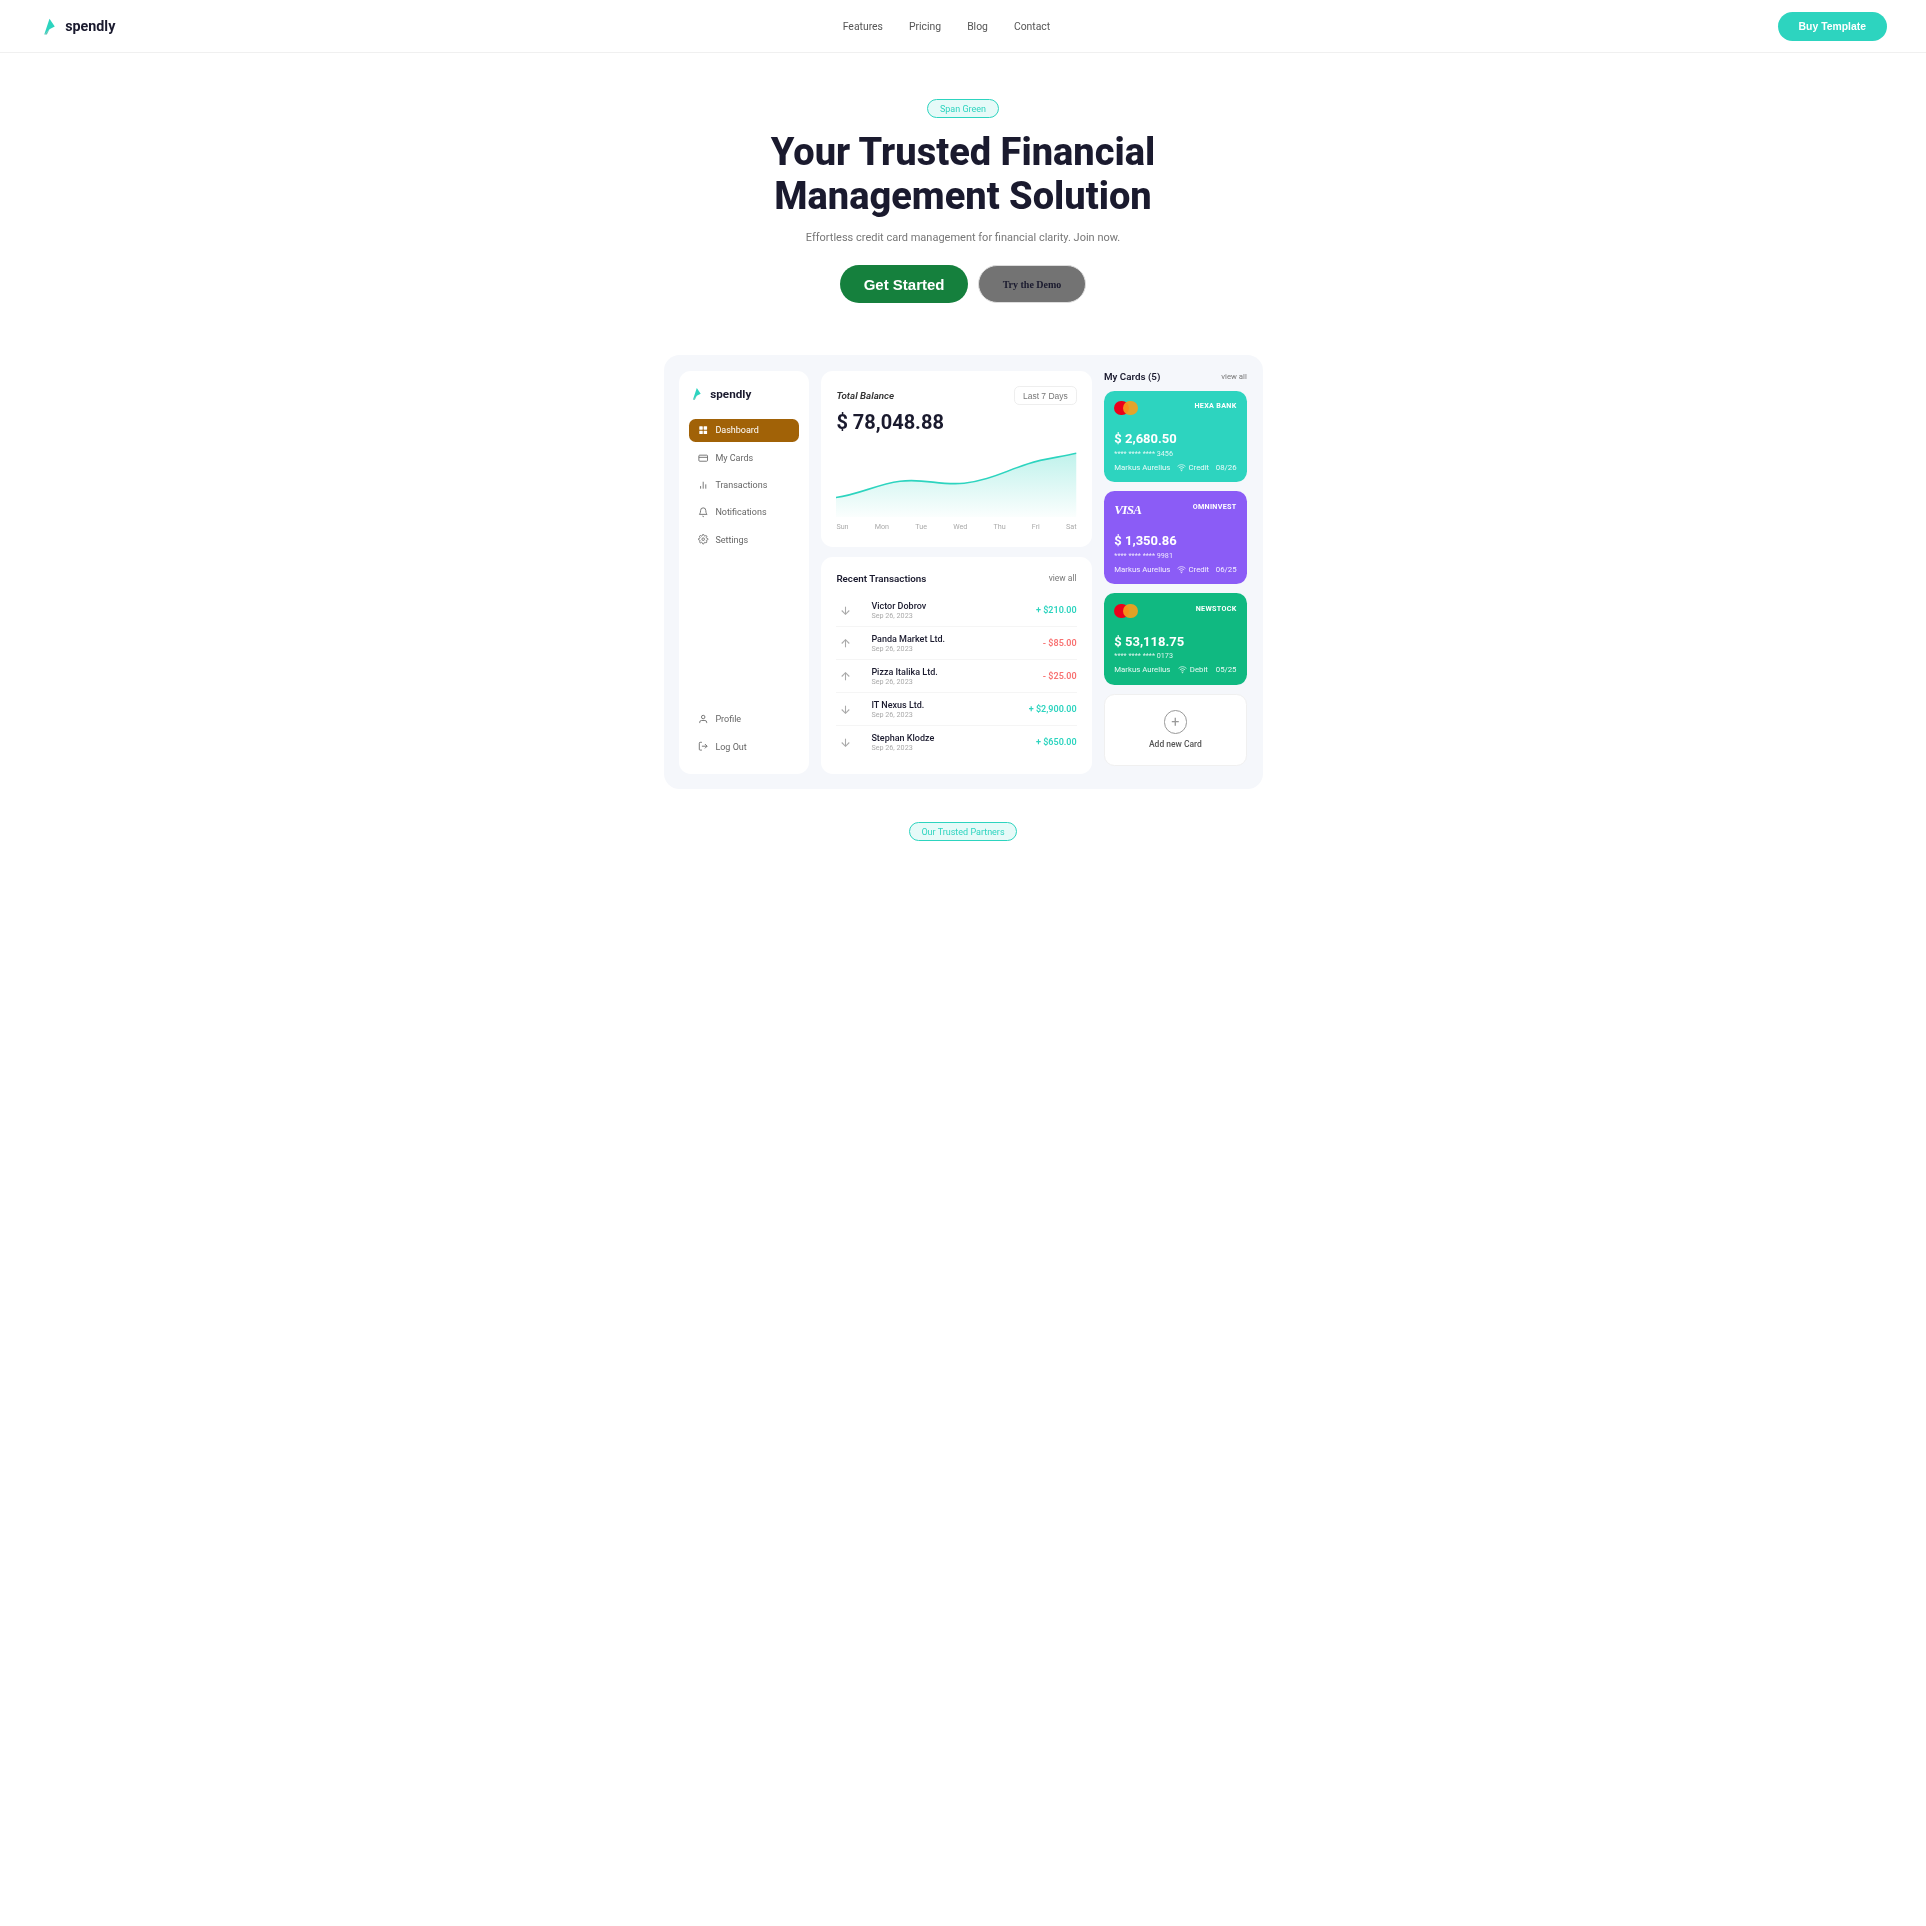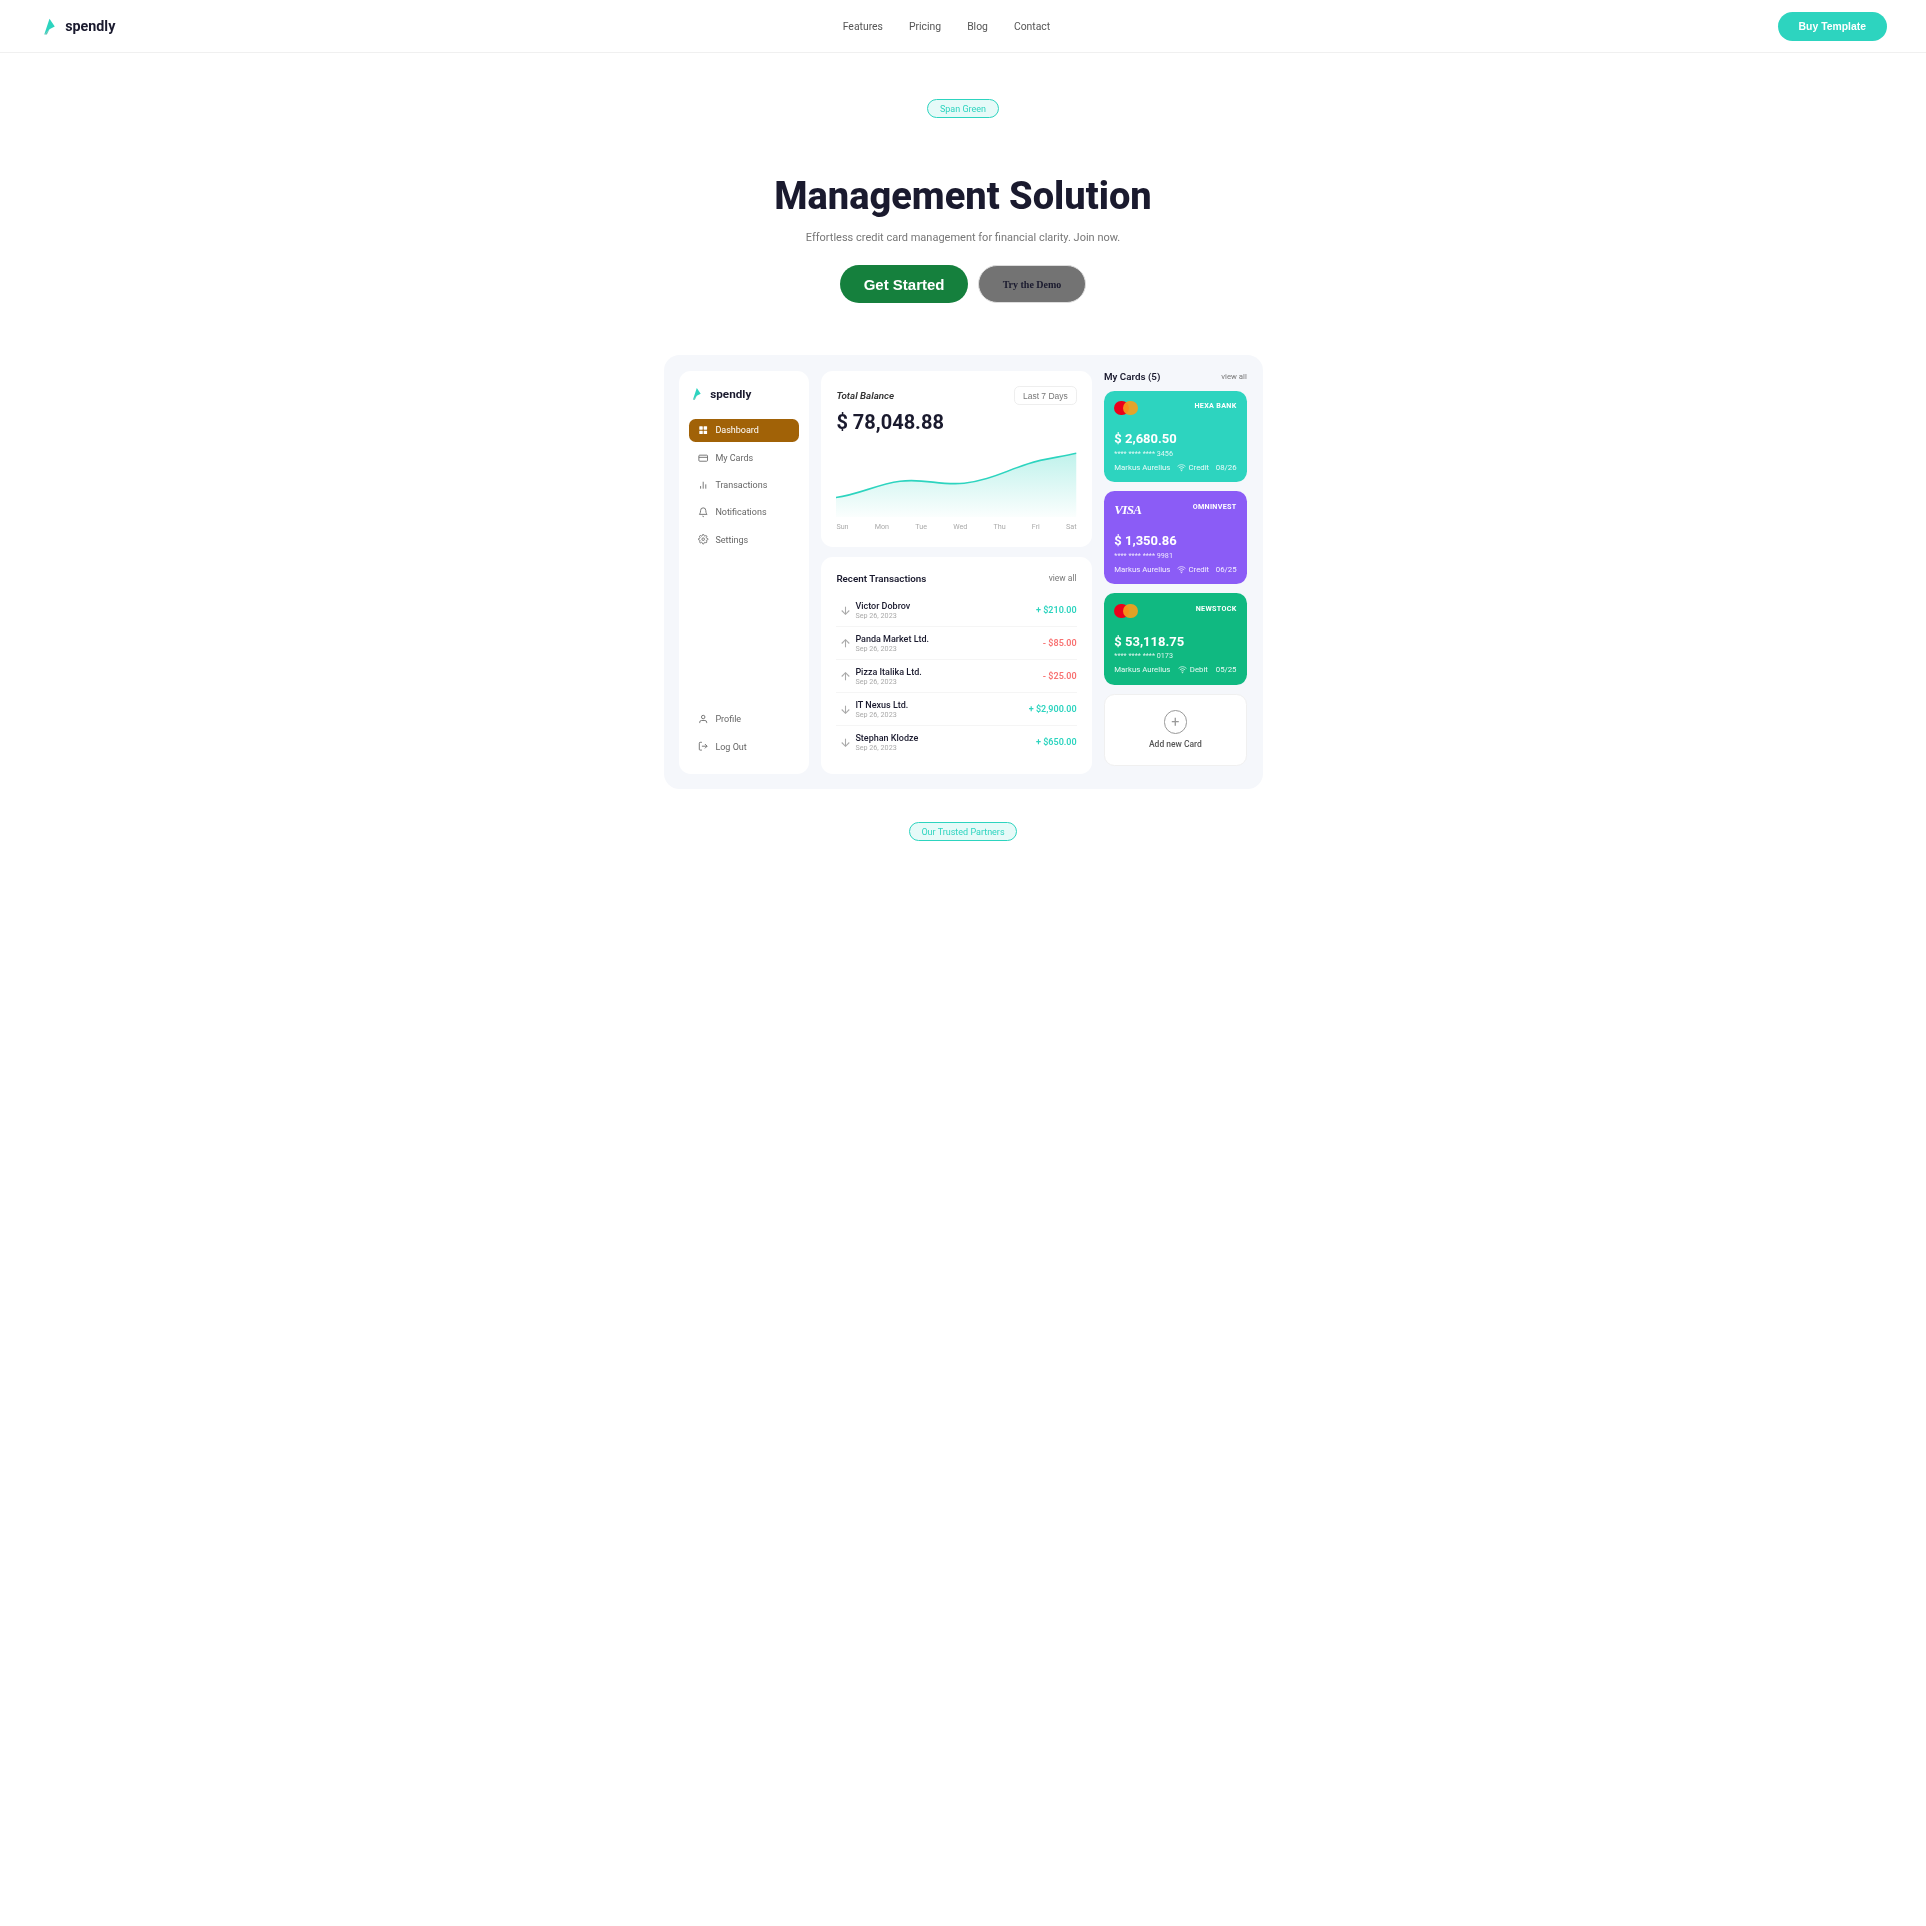--- a/index.html
+++ b/index.html
@@ -44,21 +44,21 @@
     .chart-area { height: 78px; position: relative; overflow: hidden; }
     .chart-labels { display: flex; justify-content: space-between; font-size: 7.2px; color: #aaa; margin-top: 5.2px; }
 
     
     .transactions-card { background: #fff; border-radius: 11.7px; padding: 15.6px; }
     .tx-header { display: flex; justify-content: space-between; align-items: center; margin-bottom: 10.4px; }
     .tx-title { font-size: 9.8px; font-weight: 600; }
     .view-all { font-size: 8.5px; color: #777; cursor: pointer; }
     .tx-row { display: flex; align-items: center; justify-content: space-between; padding: 6.5px 0; border-bottom: 0.7px solid #f5f5f5; }
     .tx-row:last-child { border-bottom: none; }
-    .tx-left { display: flex; align-items: center; gap: 1px; }
+    .tx-left { display: flex; align-items: center; gap: 17px; }
     .tx-icon { width: 18px; height: 18px; display: flex; align-items: center; justify-content: center; }
     .tx-name { font-size: 9px; font-weight: 500; }
     .tx-date { font-size: 7.2px; color: #aaa; }
     .tx-amount.pos { color: #2dd4bf; font-weight: 600; font-size: 9px; }
     .tx-amount.neg { color: #f87171; font-weight: 600; font-size: 9px; }
 
     
     .right-panel { width: 143px; display: flex; flex-direction: column; gap: 9px; flex-shrink: 0; }
     .cards-header { display: flex; justify-content: space-between; align-items: center; }
     .cards-title { font-size: 9.8px; font-weight: 600; }
@@ -107,21 +107,21 @@
     <a>Pricing</a>
     <a>Blog</a>
     <a>Contact</a>
   </div>
   <button class="btn-buy">Buy Template</button>
 </nav>
 
 <section class="hero">
   <div class="hero-badge">Span Green</div>
   <h1>
-    <br>
+    <span>Your Trusted Financial</span><br>
     <span>Management Solution</span>
   </h1>
   <p>Effortless credit card management for financial clarity. Join now.</p>
   <div class="hero-btns">
     <button class="btn-primary">Get Started</button>
     <button class="btn-outline">Try the Demo</button>
   </div>
 </section>
 
 <div class="dashboard-preview">

